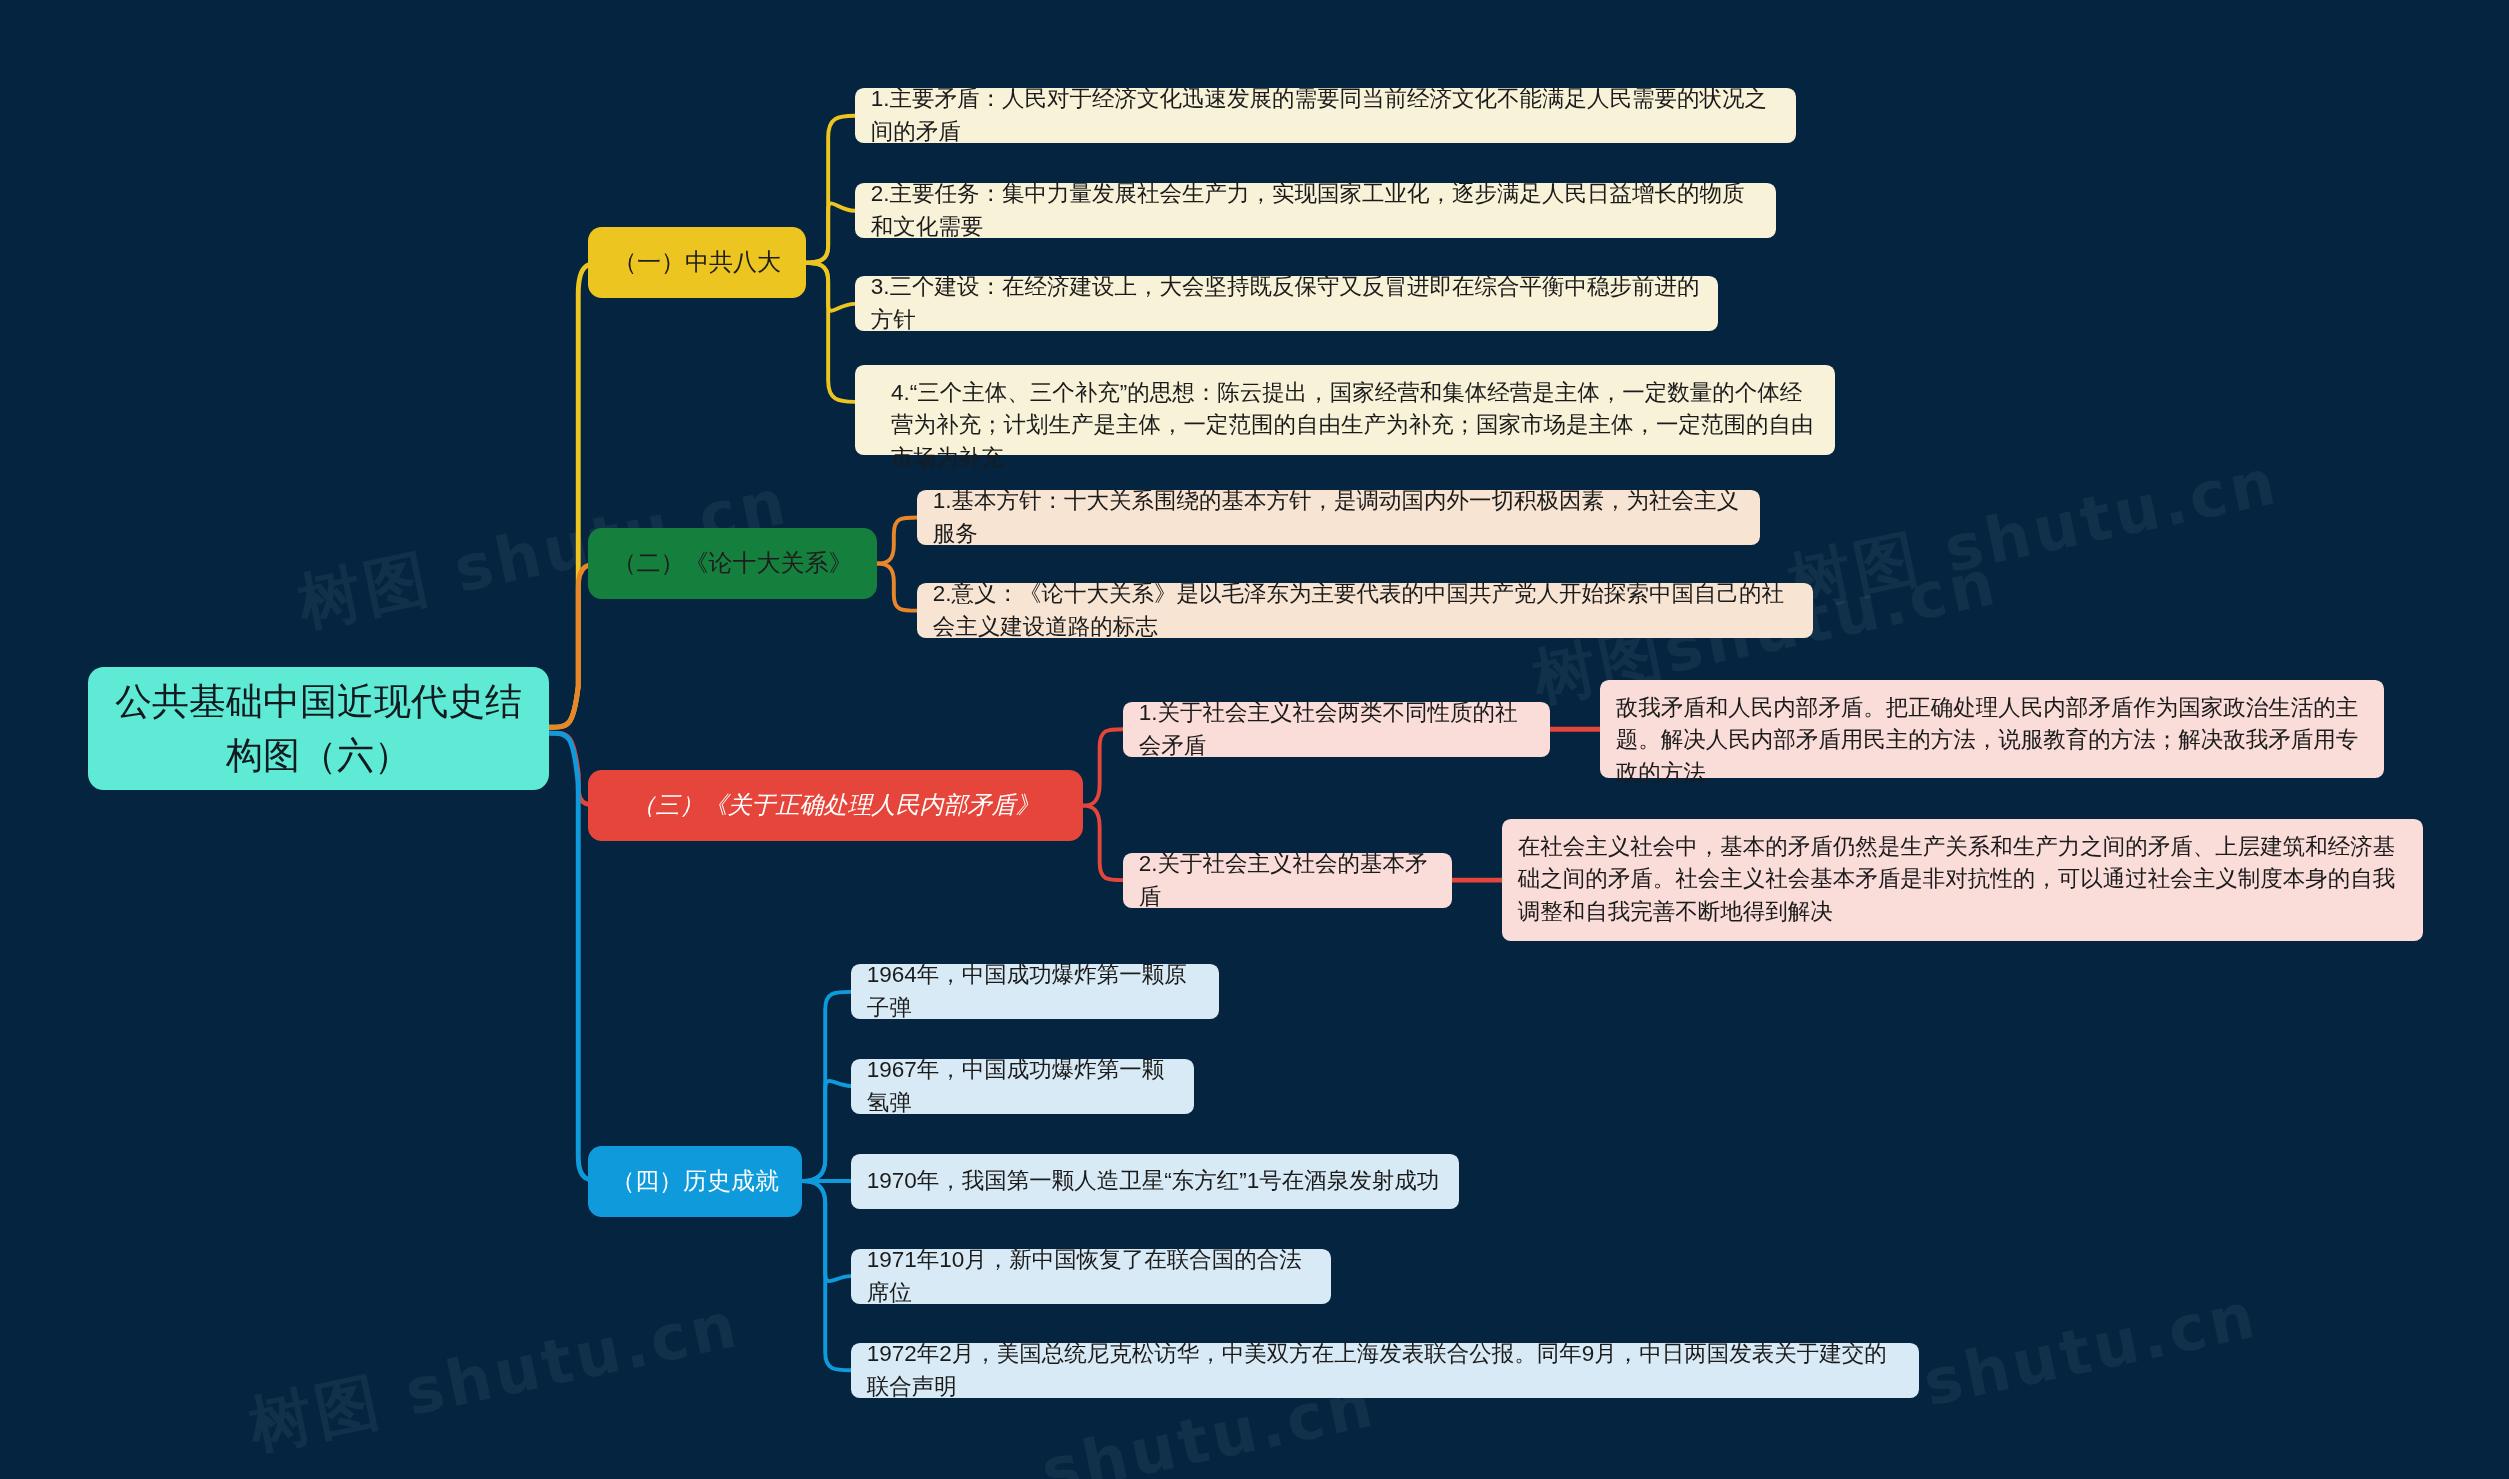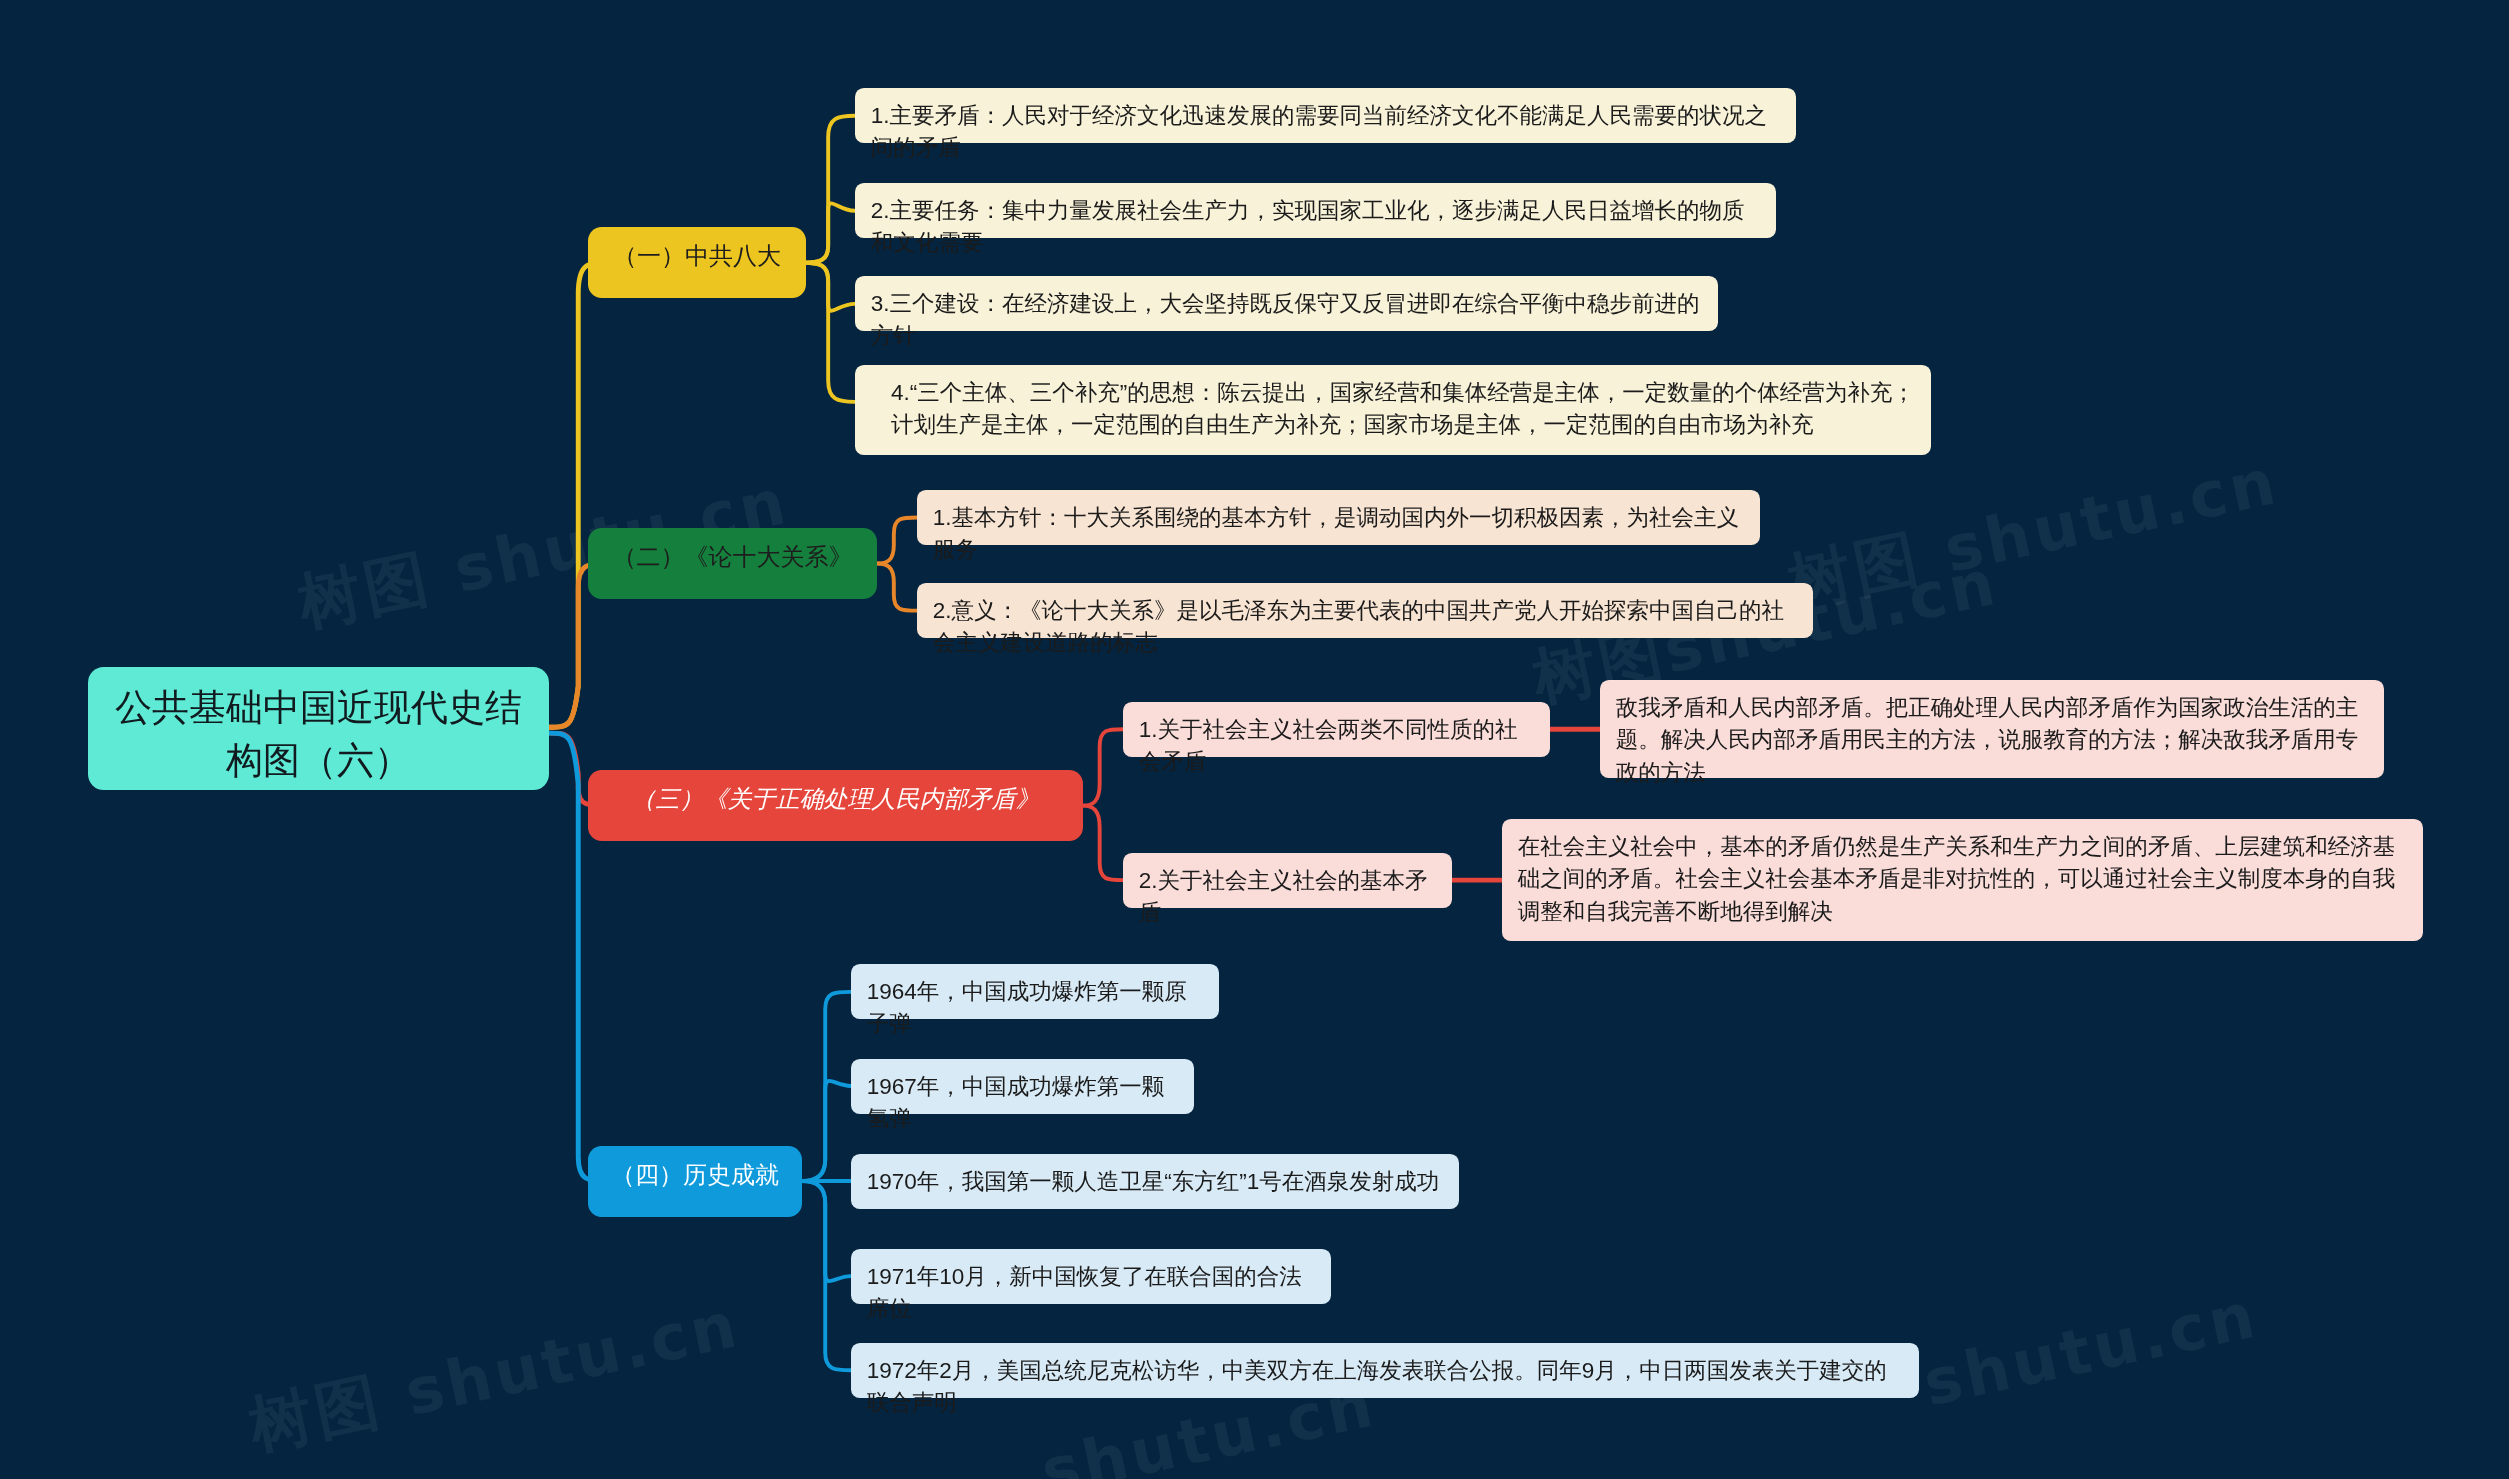--- a/index.html
+++ b/index.html
@@ -15,21 +15,21 @@
   .wm{
     position:absolute;z-index:0;
     color:rgba(255,255,255,0.055);
     font-size:63px;font-weight:bold;letter-spacing:3.9px;
     white-space:nowrap;pointer-events:none;
     font-family:"DejaVu Sans",sans-serif;
   }
   .node{
     position:absolute;z-index:2;
     box-sizing:border-box;
-    display:flex;
+    display:flex;align-items:center;
     border-radius:9.8px;
     line-height:1.45;
   }
   .node span{display:block;width:100%;}
 
   
   .root{
     background:#5eead4;color:#111a1f;
     border-radius:15.7px;
     font-size:37px;
@@ -125,21 +125,21 @@
   </div>
   <div class="node leaf leaf-cream" style="left:855px;top:88px;width:941px;height:55px;">
     <span>1.主要矛盾：人民对于经济文化迅速发展的需要同当前经济文化不能满足人民需要的状况之间的矛盾</span>
   </div>
   <div class="node leaf leaf-cream" style="left:855px;top:183px;width:921px;height:55px;">
     <span>2.主要任务：集中力量发展社会生产力，实现国家工业化，逐步满足人民日益增长的物质和文化需要</span>
   </div>
   <div class="node leaf leaf-cream" style="left:855px;top:276px;width:863px;height:55px;">
     <span>3.三个建设：在经济建设上，大会坚持既反保守又反冒进即在综合平衡中稳步前进的方针</span>
   </div>
-  <div class="node leaf leaf-cream multiline" style="left:855px;top:365px;width:1076px;height:90px;padding-left:36px;">
+  <div class="node leaf leaf-cream multiline" style="left:855px;top:365px;width:980px;height:90px;padding-left:36px;">
     <span>4.“三个主体、三个补充”的思想：陈云提出，国家经营和集体经营是主体，一定数量的个体经营为补充；计划生产是主体，一定范围的自由生产为补充；国家市场是主体，一定范围的自由市场为补充</span>
   </div>
 
   <div class="node branch b2" style="left:588px;top:528px;width:289px;height:71px;">
     <span>（二）《论十大关系》</span>
   </div>
   <div class="node leaf leaf-peach" style="left:917px;top:490px;width:843px;height:55px;">
     <span>1.基本方针：十大关系围绕的基本方针，是调动国内外一切积极因素，为社会主义服务</span>
   </div>
   <div class="node leaf leaf-peach" style="left:917px;top:583px;width:896px;height:55px;">

